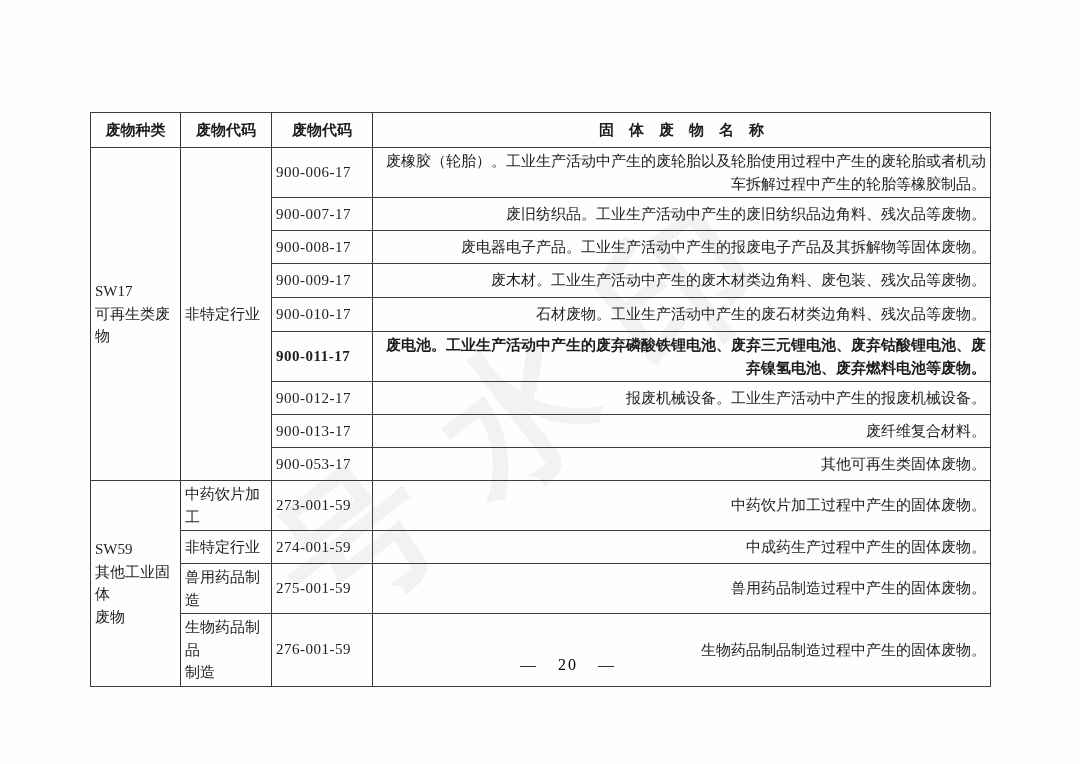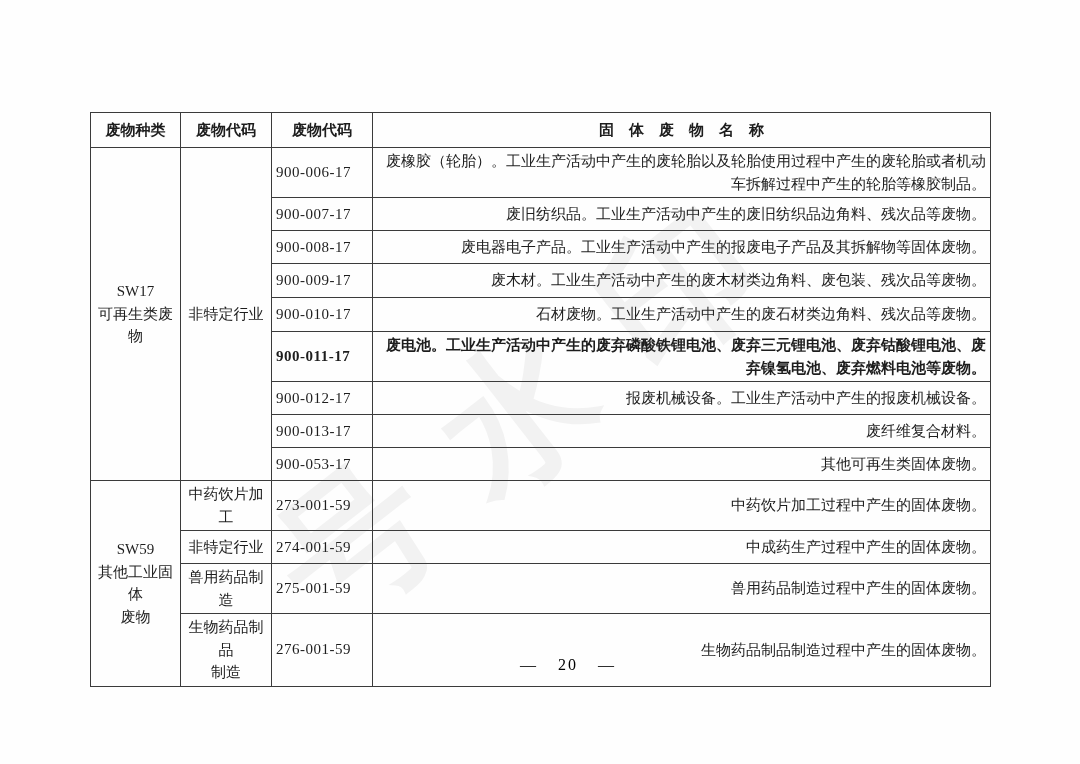--- a/index.html
+++ b/index.html
@@ -51,21 +51,21 @@
     font-size:15px;
     vertical-align:middle;
   }
   table.waste th{
     font-weight:bold;
     text-align:center;
     height:30px;
     font-size:15px;
   }
   td.cat, td.ind{
-    text-align:center;
+    text-align:left;
     white-space:pre-line;
     line-height:1.5;
   }
   td.code{
     text-align:left;
     letter-spacing:0.5px;
     font-size:15.5px;
     white-space:nowrap;
   }
   td.desc{

